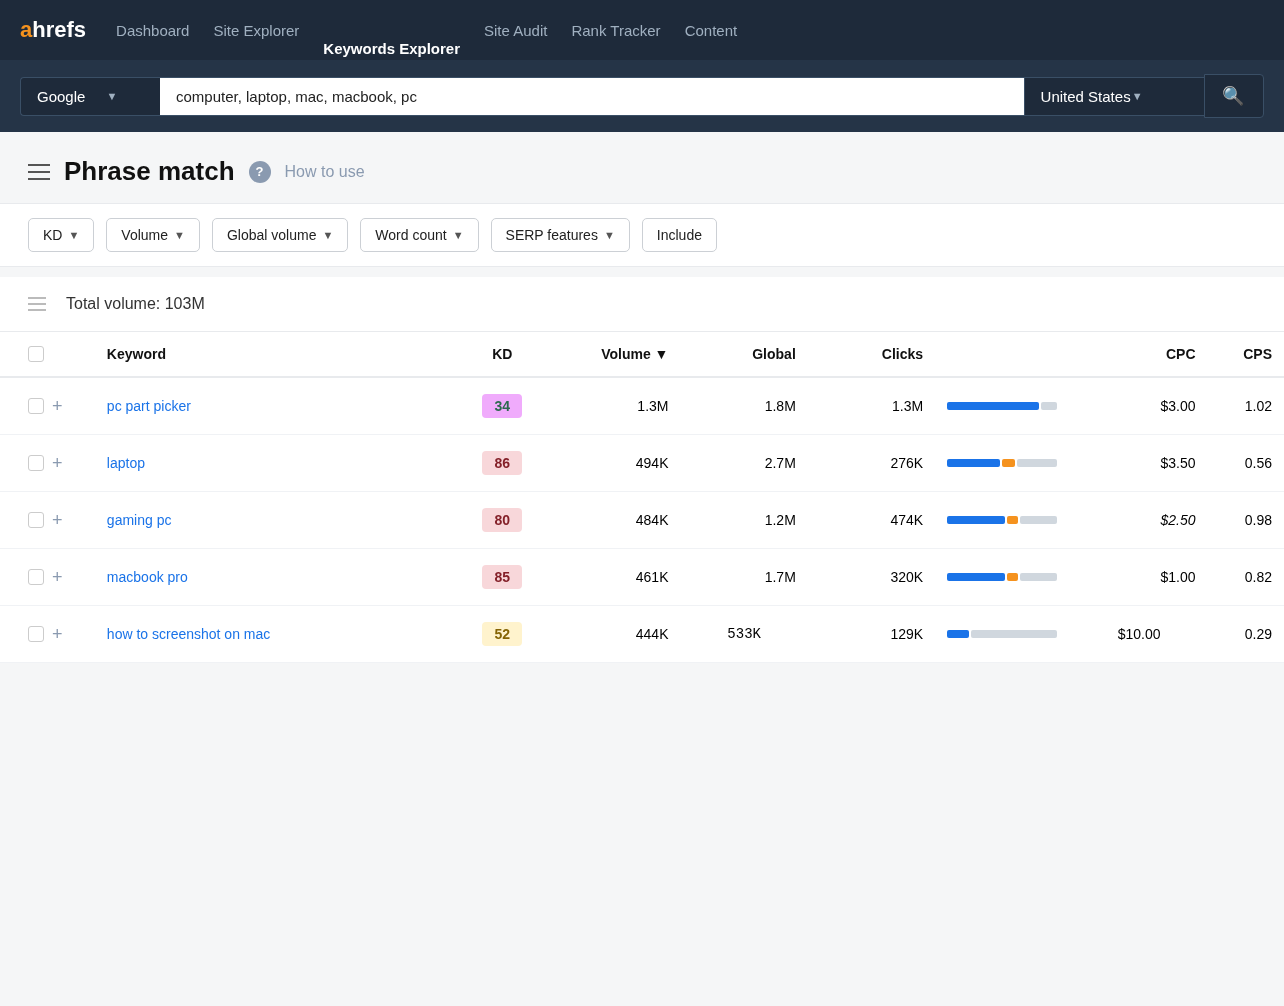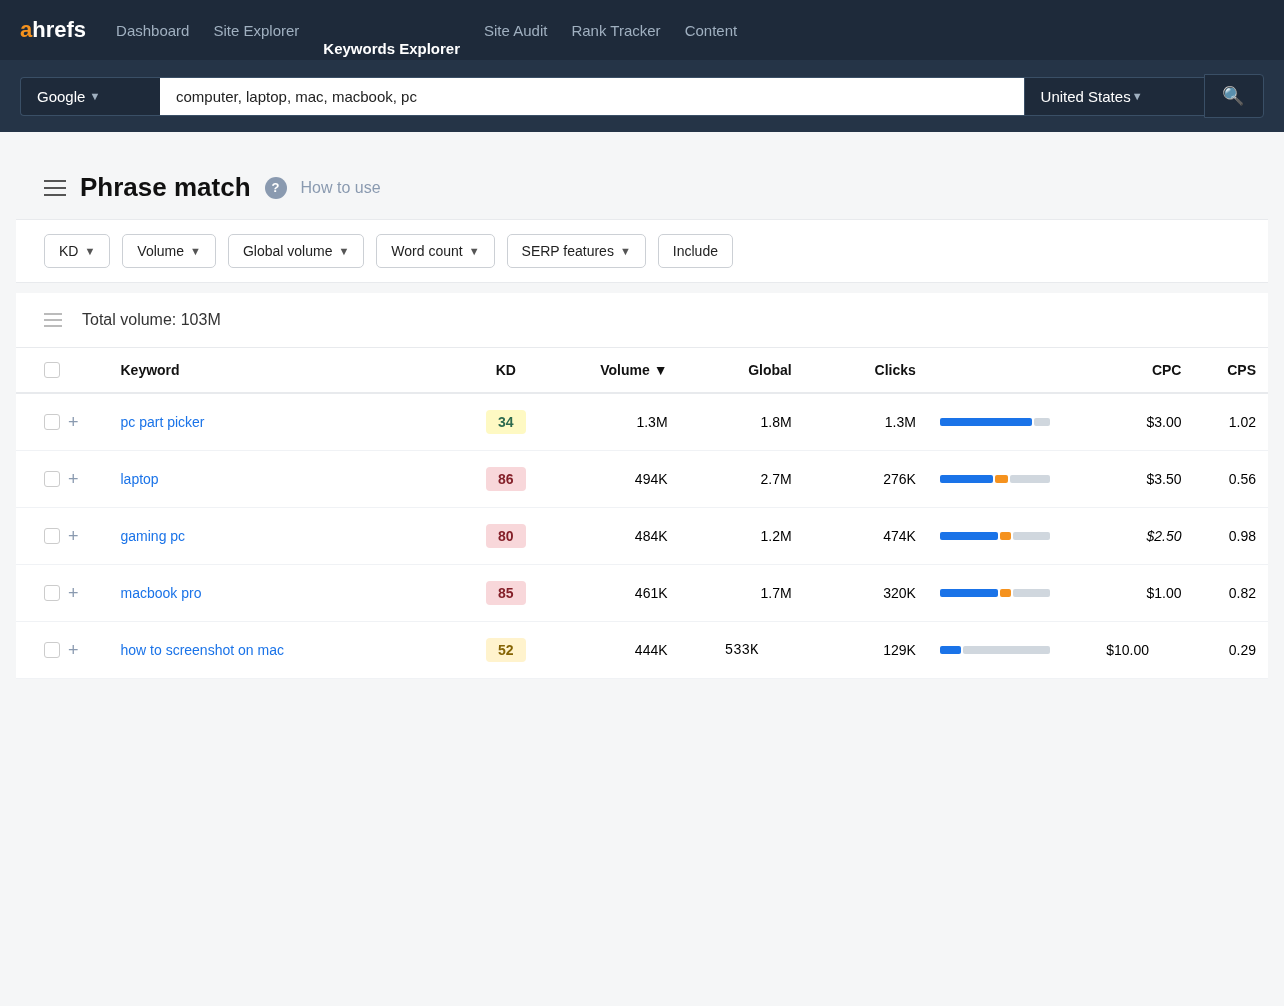--- a/index.html
+++ b/index.html
@@ -42,21 +42,21 @@
     .search-engine-select {
       background: #1e2a3a;
       color: #fff;
       border: 1px solid #3a4f66;
       border-right: none;
       padding: 10px 16px;
       font-size: 15px;
       cursor: pointer;
       display: flex;
       align-items: center;
-      gap: 4px;
+      gap: 21px;
       border-radius: 4px 0 0 4px;
       min-width: 140px;
     }
     .search-engine-select .chevron { color: #a0b0c0; font-size: 11px; }
     .search-input {
       flex: 1;
       background: #fff;
       border: 1px solid #3a4f66;
       border-right: none;
       border-left: none;
@@ -85,21 +85,21 @@
       padding: 10px 18px;
       color: #fff;
       font-size: 18px;
       cursor: pointer;
       border-radius: 0 4px 4px 0;
       display: flex;
       align-items: center;
     }
 
     
-    .main-content { padding: 16px; background: #f5f6f7; }
+    .main-content { padding: 0; background: #f5f6f7; }
 
     
     .page-header {
       background: #f5f6f7;
       padding: 24px 28px 16px;
       display: flex;
       align-items: center;
       gap: 14px;
     }
     .hamburger-icon {
@@ -263,21 +263,21 @@
 
     .kd-badge {
       display: inline-block;
       padding: 4px 10px;
       border-radius: 4px;
       font-weight: 700;
       font-size: 14px;
       text-align: center;
       min-width: 40px;
     }
-    .kd-green { background: #fef9c3; color: #2d6a4f; text-align: center; }
+    .kd-green { background: #f0abfc; color: #2d6a4f; text-align: center; }
     .kd-yellow { background: #fff3cd; color: #856404; }
     .kd-red { background: #f8d7da; color: #842029; }
 
     
     .click-bar-wrap {
       display: flex;
       align-items: center;
       gap: 2px;
       width: 110px;
     }

